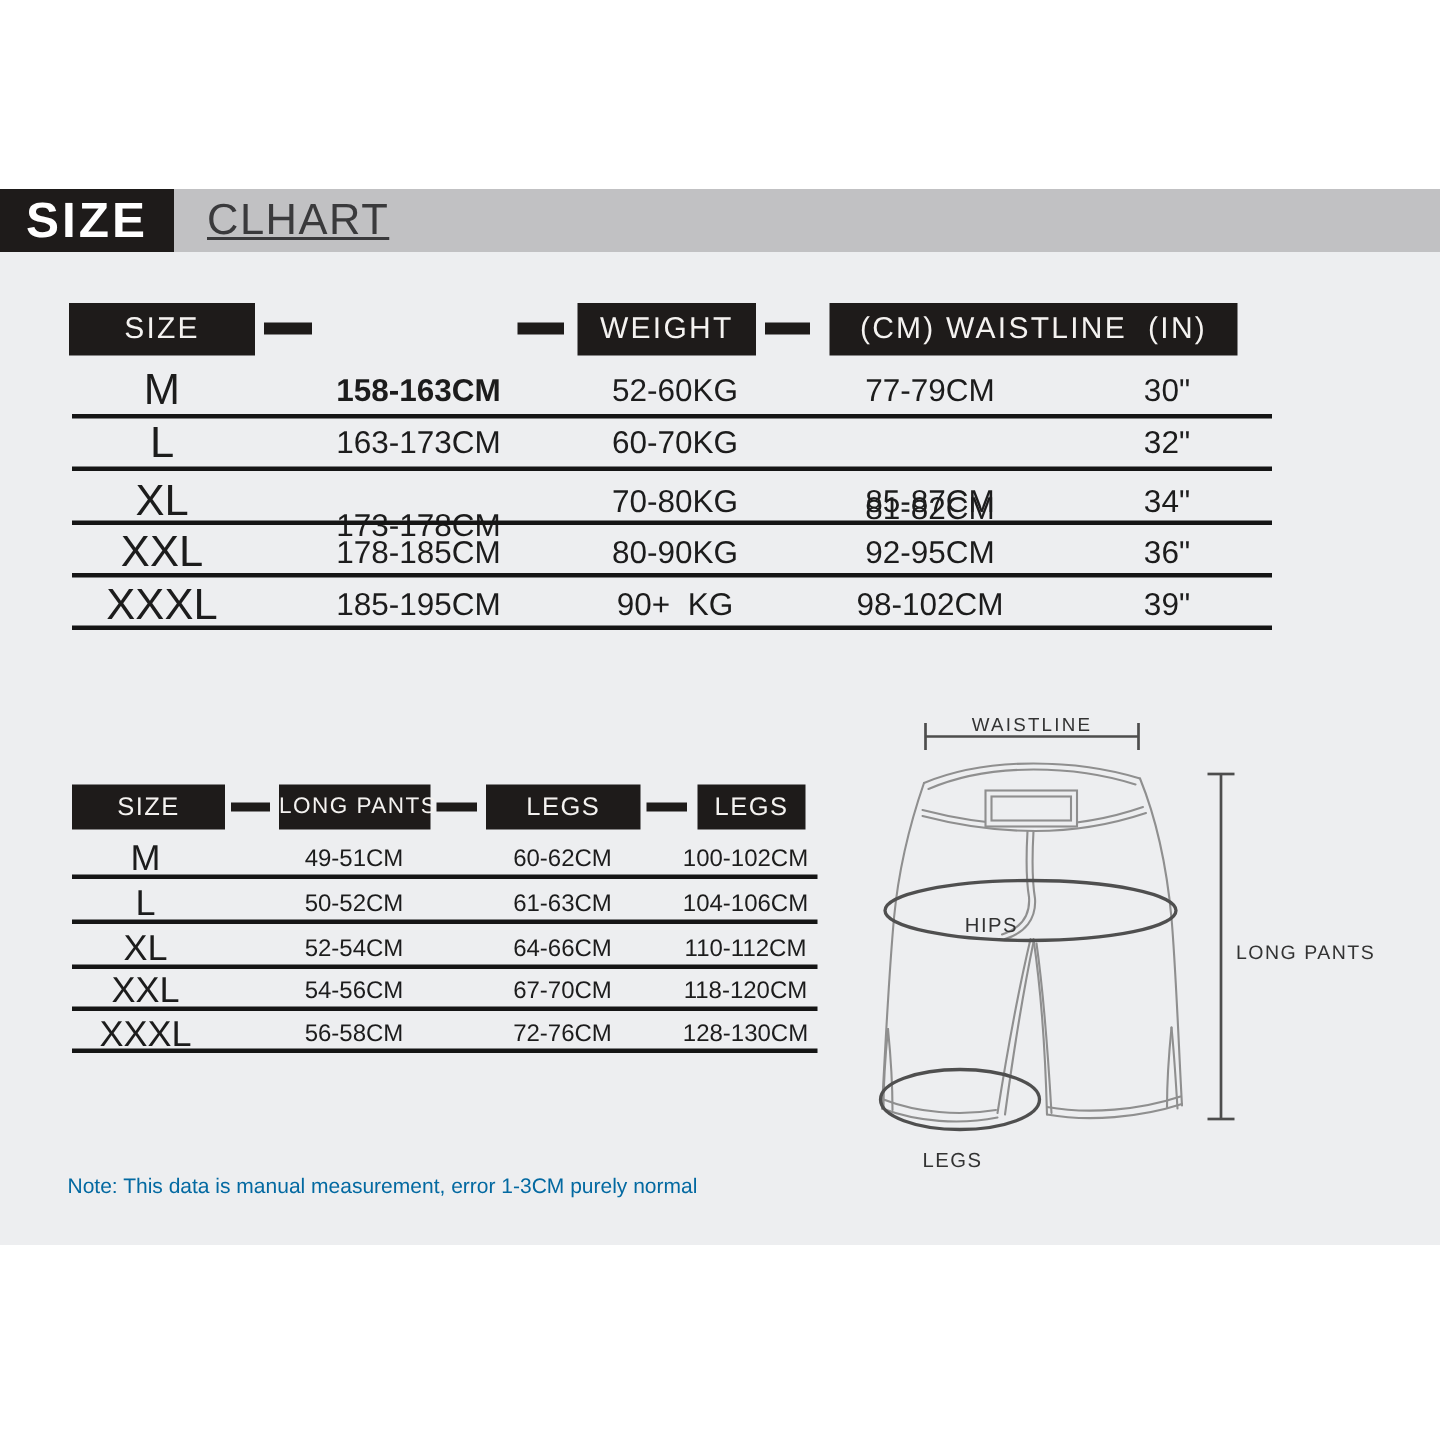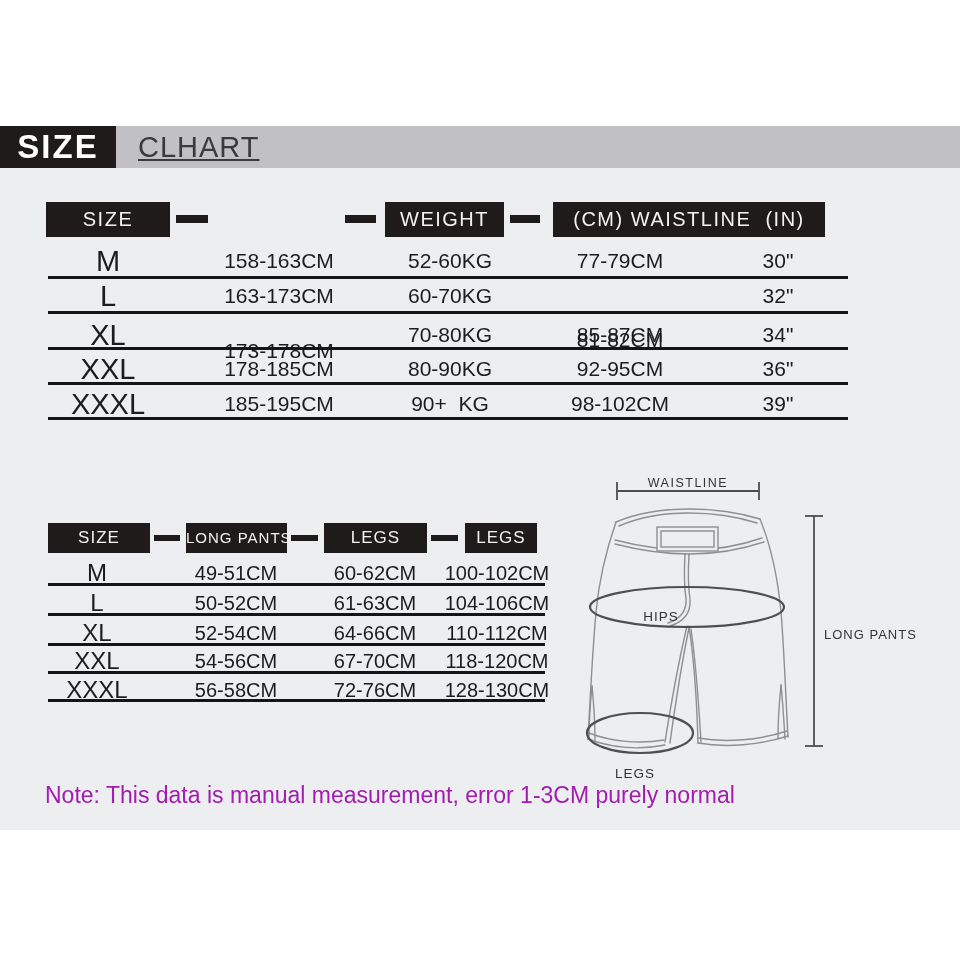--- a/index.html
+++ b/index.html
@@ -22,25 +22,25 @@
   .t1h{top:202px;height:35px;line-height:35px;font-size:20px;letter-spacing:1.5px;}
   .t2h{top:523px;height:30px;line-height:30px;font-size:17px;letter-spacing:1px;}
   .dash{position:absolute;background:#1e1b1a;}
 
   
   .trow{position:absolute;left:0;top:0;width:100%;height:0;}
   .cell{position:absolute;width:120px;text-align:center;transform:translateY(-50%);
     color:#1c1c1c;font-size:21px;white-space:pre;}
   .cell.sz{font-size:29px;}
   .cell2{position:absolute;width:120px;text-align:center;transform:translateY(-50%);
-    color:#1c1c1c;font-size:20px;white-space:pre;}
+    color:#1c1c1c;font-size:16px;white-space:pre;}
   .cell2.sz{font-size:24px;}
   .rule{position:absolute;height:3px;background:#151515;}
 
-  .note{position:absolute;left:45px;top:782px;font-size:23px;color:#a21caf;}
+  .note{position:absolute;left:45px;top:782px;font-size:14px;color:#0369a1;}
 
   svg text{font-family:"Liberation Sans",sans-serif;}
 </style>
 </head>
 <body>
 
 <div class="page">
 
   <div class="title-bar">
     <div class="title-badge">SIZE</div>
@@ -51,21 +51,21 @@
 
   <div class="hdr-box t1h" style="left:46px;width:124px;">SIZE</div>
   <div class="dash" style="left:176px;top:215px;width:32px;height:8px;"></div>
   <div class="dash" style="left:345px;top:215px;width:31px;height:8px;"></div>
   <div class="hdr-box t1h" style="left:385px;width:119px;">WEIGHT</div>
   <div class="dash" style="left:510px;top:215px;width:30px;height:8px;"></div>
   <div class="hdr-box t1h" style="left:553px;width:272px;">(CM) WAISTLINE  (IN)</div>
 
   <div class="trow" style="top:261px;">
     <span class="cell sz" style="left:48px;">M</span>
-    <span class="cell" style="left:219px;">158-163CM</span>
+    <span class="cell" style="left:219px;font-weight:bold;">158-163CM</span>
     <span class="cell" style="left:390px;">52-60KG</span>
     <span class="cell" style="left:560px;">77-79CM</span>
     <span class="cell" style="left:718px;">30"</span>
   </div>
   <div class="rule" style="left:48px;top:276px;width:800px;"></div>
 
   <div class="trow" style="top:296px;">
     <span class="cell sz" style="left:48px;">L</span>
     <span class="cell" style="left:219px;">163-173CM</span>
     <span class="cell" style="left:390px;">60-70KG</span>

